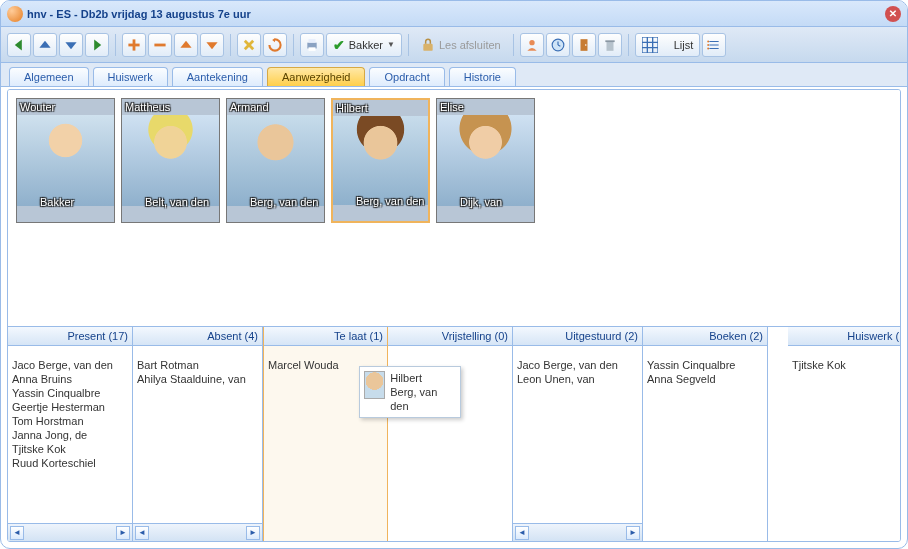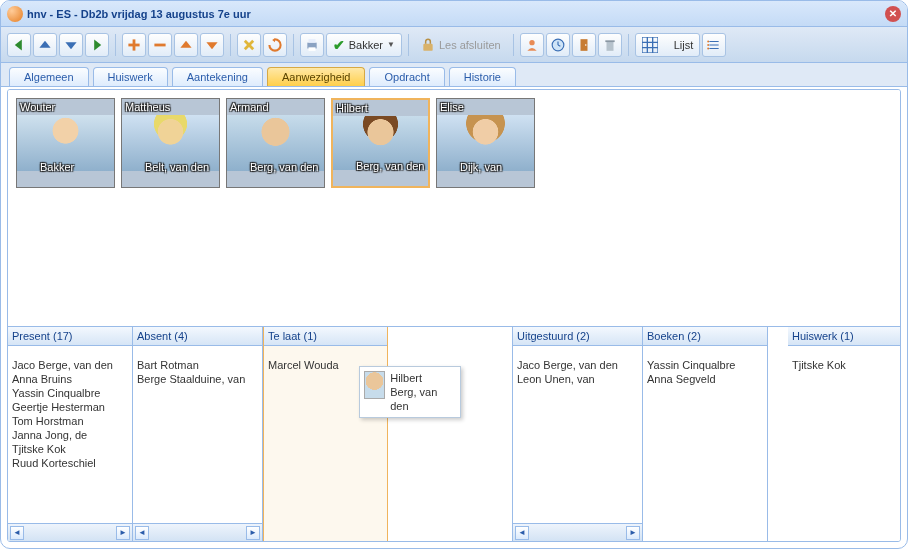--- a/index.html
+++ b/index.html
@@ -111,21 +111,21 @@
     overflow:hidden;
   }
   .cards-area {
     flex:1;
     padding:8px;
     display:flex; gap:6px;
     align-items:flex-start;
     background:#fff;
   }
   .card {
-    width:99px; height:90px;
+    width:99px; height:125px;
     border:1px solid #777;
     position:relative;
     background:#b8c6d6;
     overflow:hidden;
   }
   .card.sel { border:2px solid #f0b45c; }
   .card .photo {
     position:absolute; top:16px; bottom:16px; left:0; right:0;
   }
   .card .fn, .card .ln {
@@ -161,20 +161,21 @@
   .col.narrow { flex:0 0 125px; }
   .col.wide { flex:0 0 130px; }
   .col.sel-col .col-body { background:#fdf8ee; }
   .col.sel-col { border-left:1px solid #f0b45c; border-right:1px solid #f0b45c; }
   .col-head {
     background:linear-gradient(#f3f8fe,#d6e5f6);
     border-bottom:1px solid #99bbe8;
     padding:3px 4px;
     white-space:nowrap; overflow:hidden; text-overflow:ellipsis;
     color:#15428b;
+    text-align:right;
   }
   .col-body {
     flex:1; overflow:hidden;
     padding:12px 0;
   }
   .col-body div {
     padding:1px 4px;
     white-space:nowrap; overflow:hidden; text-overflow:ellipsis;
   }
   .hscroll {
@@ -408,34 +409,35 @@
         </div>
         <div class="hscroll">
             <div class="arrow">◄</div>
             <div class="arrow">►</div>
           </div>
       </div>
       <div class="col wide">
         <div class="col-head">Absent (4)</div>
         <div class="col-body">
           <div>Bart Rotman</div>
-          <div>Berge  Staalduine, van</div>
+          <div>Ahilya  Staalduine, van</div>
         </div>
         <div class="hscroll">
             <div class="arrow">◄</div>
             <div class="arrow">►</div>
           </div>
       </div>
       <div class="col narrow sel-col">
         <div class="col-head">Te laat (1)</div>
         <div class="col-body">
           <div>Marcel  Wouda</div>
         </div>
       </div>
       <div class="col narrow">
+        <div class="col-head">Vrijstelling (0)</div>
         <div class="col-body"></div>
       </div>
       <div class="col wide">
         <div class="col-head">Uitgestuurd (2)</div>
         <div class="col-body">
           <div>Jaco  Berge, van den</div>
           <div>Leon Unen, van</div>
         </div>
         <div class="hscroll">
             <div class="arrow">◄</div>

